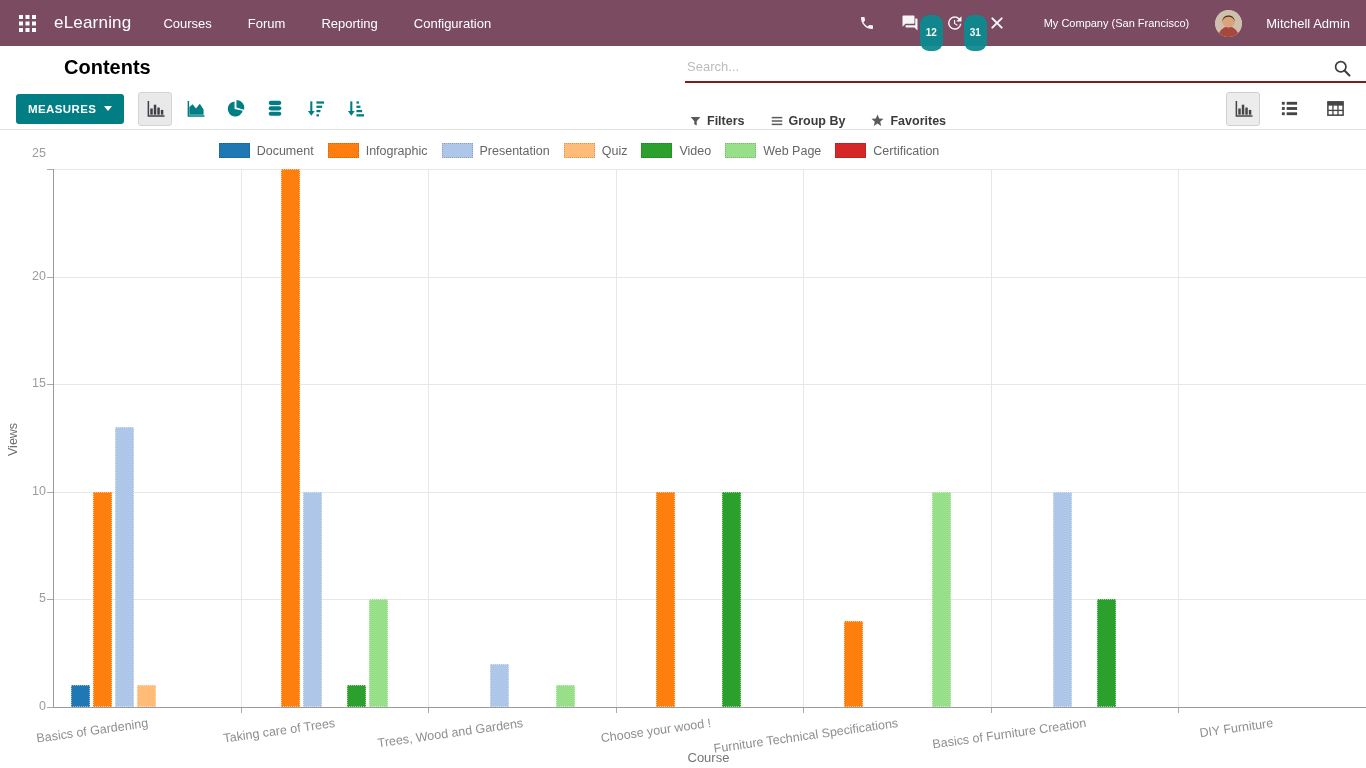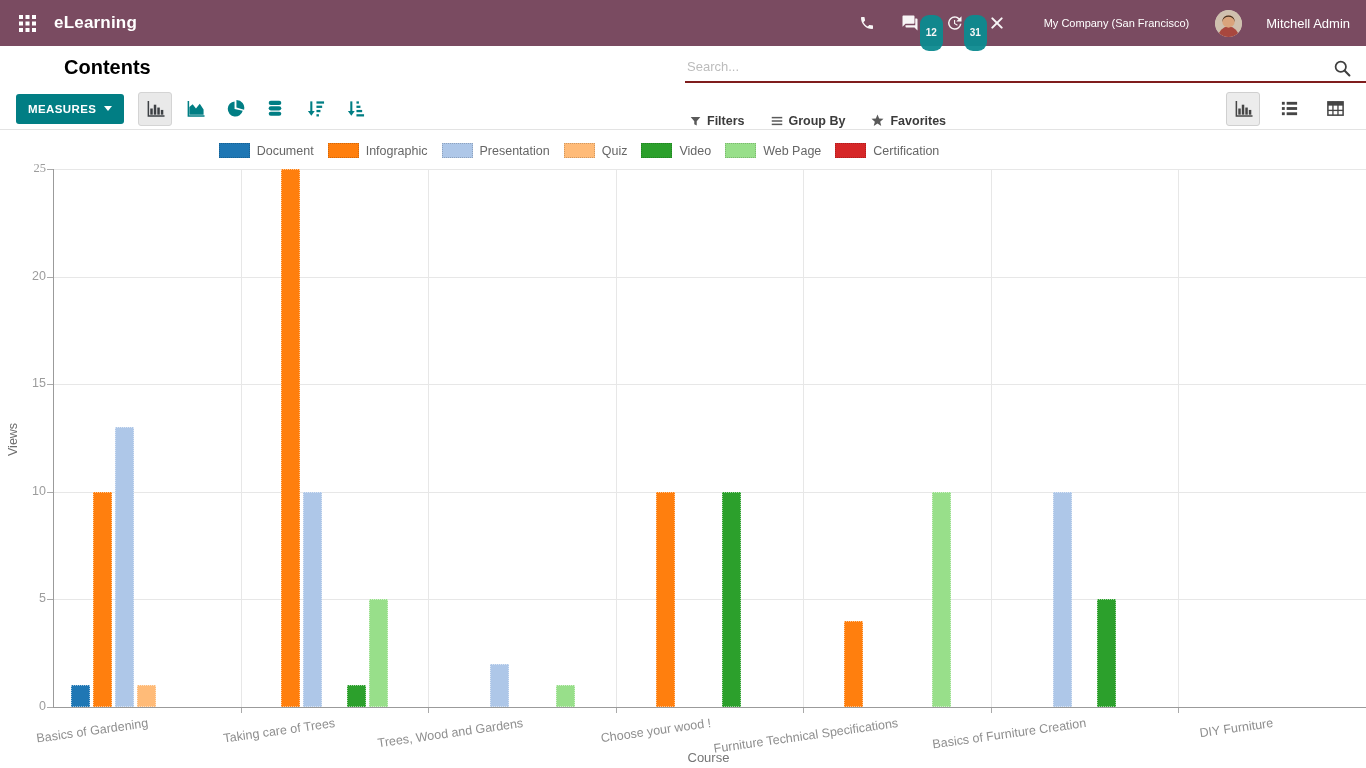--- a/index.html
+++ b/index.html
@@ -3,21 +3,21 @@
 <meta charset="utf-8">
 <style>
   * { box-sizing: border-box; margin: 0; padding: 0; }
   html,body { width:1366px; height:768px; overflow:hidden; background:#fff;
               font-family:"Liberation Sans", sans-serif; }
 
   
   .navbar { position:relative; height:46px; background:#7A4B61; display:flex; align-items:center;
             color:#fff; padding:0 16px 0 12px; }
   .apps-btn { width:30px; height:30px; display:flex; align-items:center; justify-content:center; cursor:pointer; }
-  .brand { font-size:17px; font-weight:bold; margin:0 6px 0 12px; letter-spacing:.2px; }
+  .brand { font-size:17px; font-weight:normal; margin:0 6px 0 12px; letter-spacing:.2px; }
   .nav-menu { display:flex; align-items:center; margin-left:26px; gap:36px; }
   .nav-menu span { font-size:13px; cursor:pointer; }
   .systray { margin-left:auto; display:flex; align-items:center; gap:26px; }
   .tray-icon { position:relative; display:flex; align-items:center; cursor:pointer; opacity:.95; }
   .badge { position:absolute; top:-7px; left:19px; background:#0C8B90; color:#fff; font-size:10px;
            font-weight:bold; padding:12px 6px; border-radius:9px; line-height:12px;margin-top:8px; }
   .company { font-size:11px; margin-left:13px; }
   .user { display:flex; align-items:center; gap:24px; font-size:13px; }
   .avatar { width:27px; height:27px; border-radius:50%; overflow:hidden; background:#cfc4b8; }
 
@@ -81,20 +81,26 @@
         <rect x="13" y="0" width="4" height="4"></rect>
       <rect x="0" y="6.5" width="4" height="4"></rect>
         <rect x="6.5" y="6.5" width="4" height="4"></rect>
         <rect x="13" y="6.5" width="4" height="4"></rect>
       <rect x="0" y="13" width="4" height="4"></rect>
         <rect x="6.5" y="13" width="4" height="4"></rect>
         <rect x="13" y="13" width="4" height="4"></rect>
     </svg>
   </div>
   <span class="brand">eLearning</span>
+  <div class="nav-menu">
+    <span>Courses</span>
+    <span>Forum</span>
+    <span>Reporting</span>
+    <span>Configuration</span>
+  </div>
   <div class="systray">
     <div class="tray-icon">
       <svg width="16" height="16" viewBox="0 0 24 24" fill="#fff">
         <path d="M6.62 10.79c1.44 2.83 3.76 5.14 6.59 6.59l2.2-2.21c.27-.27.67-.36 1.02-.24 1.12.37 2.33.57 3.57.57.55 0 1 .45 1 1V20c0 .55-.45 1-1 1-9.39 0-17-7.61-17-17 0-.55.45-1 1-1h3.5c.55 0 1 .45 1 1 0 1.25.2 2.45.57 3.57.11.35.03.74-.25 1.02l-2.2 2.2z"></path>
       </svg>
     </div>
     <div class="tray-icon">
       <svg width="18" height="18" viewBox="0 0 24 24" fill="#fff">
         <path d="M21 6h-2v9H6v2c0 .55.45 1 1 1h11l4 4V7c0-.55-.45-1-1-1zM17 2H3c-.55 0-1 .45-1 1v14l4-4h11c.55 0 1-.45 1-1V3c0-.55-.45-1-1-1z"></path>
       </svg>
@@ -303,21 +309,21 @@
     <div class="gl-h" style="left: 53px; width: 1313px; top: 361.8px; position: absolute;"></div>
     <div class="ytick-label" style="left: 12px; top: 353.8px; position: absolute;">10</div>
     <div class="tick" style="left: 47px; top: 361.8px; width: 6px; height: 1px; position: absolute;"></div>
     <div class="gl-h" style="left: 53px; width: 1313px; top: 254.2px; position: absolute;"></div>
     <div class="ytick-label" style="left: 12px; top: 246.2px; position: absolute;">15</div>
     <div class="tick" style="left: 47px; top: 254.2px; width: 6px; height: 1px; position: absolute;"></div>
     <div class="gl-h" style="left: 53px; width: 1313px; top: 146.6px; position: absolute;"></div>
     <div class="ytick-label" style="left: 12px; top: 138.6px; position: absolute;">20</div>
     <div class="tick" style="left: 47px; top: 146.6px; width: 6px; height: 1px; position: absolute;"></div>
     <div class="gl-h" style="left: 53px; width: 1313px; top: 39px; position: absolute;"></div>
-    <div class="ytick-label" style="left: 12px; top: 31px; position: absolute; font-family: Liberation Serif, serif;">25</div>
+    <div class="ytick-label" style="left: 12px; top: 16px; position: absolute;">25</div>
     <div class="tick" style="left: 47px; top: 39px; width: 6px; height: 1px; position: absolute;"></div>
     <div class="gl-v" style="left: 240.571px; top: 39px; height: 538px; position: absolute;"></div>
     <div class="tick" style="left: 240.571px; top: 577px; width: 1px; height: 6px; position: absolute;"></div>
     <div class="gl-v" style="left: 428.143px; top: 39px; height: 538px; position: absolute;"></div>
     <div class="tick" style="left: 428.143px; top: 577px; width: 1px; height: 6px; position: absolute;"></div>
     <div class="gl-v" style="left: 615.714px; top: 39px; height: 538px; position: absolute;"></div>
     <div class="tick" style="left: 615.714px; top: 577px; width: 1px; height: 6px; position: absolute;"></div>
     <div class="gl-v" style="left: 803.286px; top: 39px; height: 538px; position: absolute;"></div>
     <div class="tick" style="left: 803.286px; top: 577px; width: 1px; height: 6px; position: absolute;"></div>
     <div class="gl-v" style="left: 990.857px; top: 39px; height: 538px; position: absolute;"></div>

